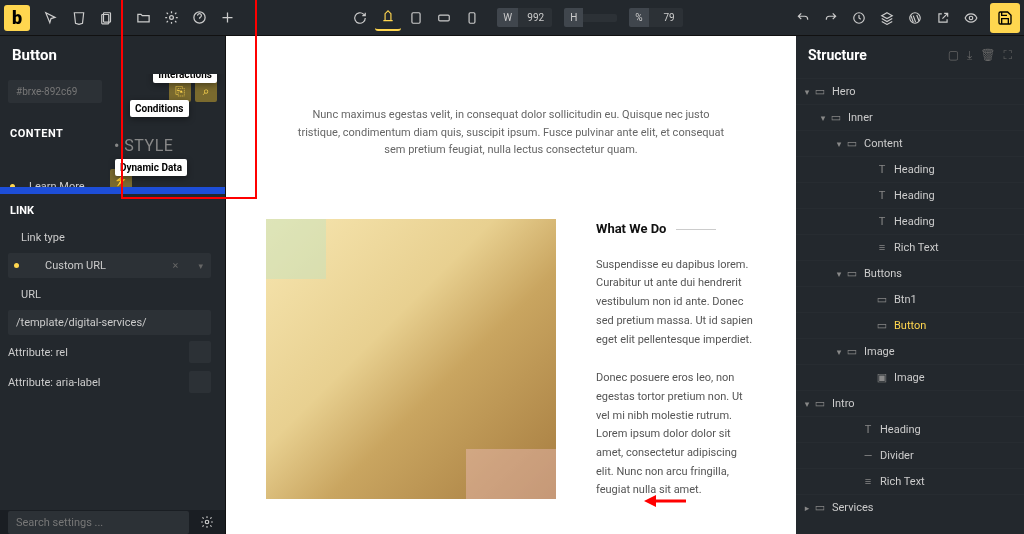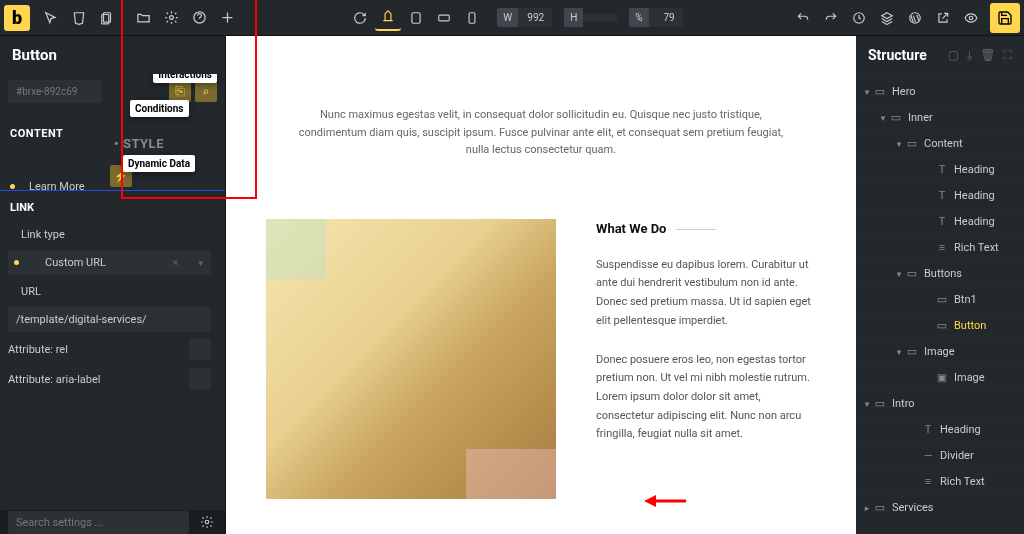--- a/index.html
+++ b/index.html
@@ -4,21 +4,21 @@
 <style>
   * { box-sizing: border-box; margin: 0; padding: 0; font-family: -apple-system, BlinkMacSystemFont, "Segoe UI", Roboto, sans-serif; }
   html, body { width: 1024px; height: 534px; overflow: hidden; background: #23282d; color: #ccc; font-size: 12px; }
   
   
   .app { display: flex; flex-direction: column; width: 100%; height: 100%; }
   .topbar { height: 36px; background: #23282d; display: flex; align-items: center; padding: 0 4px; gap: 2px; border-bottom: 1px solid #111; }
   .main { flex: 1; display: flex; min-height: 0; }
   .left-panel { width: 226px; background: #23282d; display: flex; flex-direction: column; border-right: 1px solid #111; }
   .canvas { flex: 1; background: #a16207; overflow: hidden; position: relative; }
-  .right-panel { width: 168px; background: #23282d; display: flex; flex-direction: column; font-size: 12px; }
+  .right-panel { width: 228px; background: #23282d; display: flex; flex-direction: column; font-size: 12px; }
   .footer { height: 24px; background: #1a1e23; display: flex; align-items: center; padding: 0 8px; gap: 8px; }
   
   
   .logo { width: 26px; height: 26px; background: #ffd64f; color: #000; font-weight: 900; font-size: 18px; display: flex; align-items: center; justify-content: center; border-radius: 3px; margin-right: 6px;}
   .top-icon { width: 26px; height: 26px; display: flex; align-items: center; justify-content: center; color: #ccc; cursor: pointer; border-radius: 3px; font-size: 15px; }
   .top-icon.highlight { color: #ffd64f; border-bottom: 2px solid #ffd64f; padding-bottom: 1px;}
   .top-spacer { flex: 1; }
   .dim-group { display: flex; align-items: center; gap: 0; }
   .dim-label { background: #40464d; color: #ccc; padding: 4px 6px; font-size: 10px; border-radius: 2px 0 0 2px;}
   .dim-val { background: #2c3136; color: #ccc; padding: 4px 8px; font-size: 10px; border-radius: 0 2px 2px 0; min-width: 34px; text-align: right;}
@@ -29,37 +29,37 @@
   .red-box { position: absolute; top: -3px; left: 121px; width: 136px; height: 202px; border: 2px solid #f00; pointer-events: none; z-index: 50; }
   
   
   .lp-header { display: flex; align-items: center; padding: 8px 12px; height: 38px;}
   .lp-title { font-weight: 700; color: #fff; font-size: 15px; flex: 1; }
   .lp-body { flex: 1; overflow: hidden; display: flex; }
   .lp-col1 { width: 110px; padding: 6px 8px 0 8px; }
   .lp-col2 { flex: 1; padding: 6px 8px 0 0; display: flex; flex-direction: column;}
   .id-box { background: #2c3136; color: #777; font-size: 10px; padding: 6px 8px; border-radius: 2px; margin-bottom: 18px;}
   .tab { font-size: 11px; font-weight: 700; color: #fff; padding: 6px 2px; letter-spacing: .5px;}
-  .style-label { color: #888; font-size: 13px; font-weight: 700; letter-spacing: .5px; padding: 10px 4px 10px 4px;}
+  .style-label { color: #888; font-size: 16px; font-weight: 400; letter-spacing: .5px; padding: 10px 4px 10px 4px;}
   
   .tooltip-group { position: relative; }
   .tooltip { position: absolute; background: #fff; color: #000; font-size: 10px; font-weight: 700; padding: 3px 5px; border-radius: 2px; white-space: nowrap; box-shadow: 0 2px 6px rgba(0,0,0,.4); z-index: 40;}
   .small-icons { display: flex; gap: 4px; margin-bottom: 10px; justify-content: flex-end;}
   .small-icon { width: 22px; height: 22px; background: #7a6a2e; border-radius: 2px; display: flex; align-items: center; justify-content: center; font-size: 12px; color: #ffd64f;}
   .cond-input { background: #2c3136; height: 24px; border-radius: 2px; margin-bottom: 8px; margin-top: 6px;}
   .dd-btn { width: 22px; height: 22px; background: #7a6a2e; border-radius: 2px; align-self: flex-end; display: flex; align-items: center; justify-content: center; color: #ffd64f; font-size: 11px;}
   
   .prop-row { display: flex; align-items: center; min-height: 28px; padding: 2px 0;}
   .prop-row.full { width: 100%; }
   .prop-label { font-size: 11px; color: #ccc; flex: 1; padding-left: 8px;}
   .dot { width: 5px; height: 5px; background: #ffd64f; border-radius: 50%; margin-right: 6px; margin-left: 2px; }
   .dot.off { background: transparent; }
   .sel { background: #2c3136; padding: 4px 6px; border-radius: 2px; font-size: 11px; color: #ccc; display: flex; align-items: center; gap: 4px; min-width: 88px; justify-content: space-between;}
   
-  .section-hdr { font-size: 11px; font-weight: 700; color: #fff; padding: 10px 10px 6px 10px; border-top: 1px solid #1d4ed8;}
+  .section-hdr { font-size: 11px; font-weight: 700; color: #fff; padding: 10px 10px 6px 10px; border-top: 7px solid #1d4ed8;}
   .prop-list { padding: 0 6px 0 0; }
   .input-box { background: #2c3136; color: #ccc; font-size: 11px; padding: 6px 8px; border-radius: 2px; margin: 2px 8px; display: flex; align-items: center; gap: 20px;}
   .attr-row { display: flex; align-items: center; padding: 4px 8px; font-size: 11px; color: #ccc;}
   .attr-row .box { width: 22px; height: 22px; background: #2c3136; margin-left: auto; border-radius: 2px;}
   
   .search-ft { background: #2c3136; flex: 1; padding: 5px 8px; font-size: 11px; color: #777; border-radius: 2px;}
   .gear-ft { width: 20px; height: 20px; display:flex; align-items:center; justify-content:center; color:#ccc; }
   
   
   .rp-header { display: flex; align-items: center; padding: 8px 12px; height: 38px; gap: 6px;}
@@ -253,21 +253,21 @@
             <div class="tooltip" style="top:-14px; right:0;">Interactions</div>
             <div class="small-icons">
               <div class="small-icon">⎘</div>
               <div class="small-icon">⌕</div>
             </div>
             <div class="tooltip" style="top:20px; left:20px;">Conditions</div>
           </div>
           <div class="cond-input"></div>
           <div class="style-label">• STYLE</div>
           <div class="tooltip-group" style="position:relative; margin-top:4px;">
-            <div class="tooltip" style="top:-10px; right:22px;">Dynamic Data</div>
+            <div class="tooltip" style="top:-10px; right:30px;">Dynamic Data</div>
             <div class="dd-btn">⚡</div>
           </div>
           <div style="height:2px;"></div>
           <div class="prop-row">
               <div class="sel"></div>
             </div>
 
         </div>
       </div>
 

